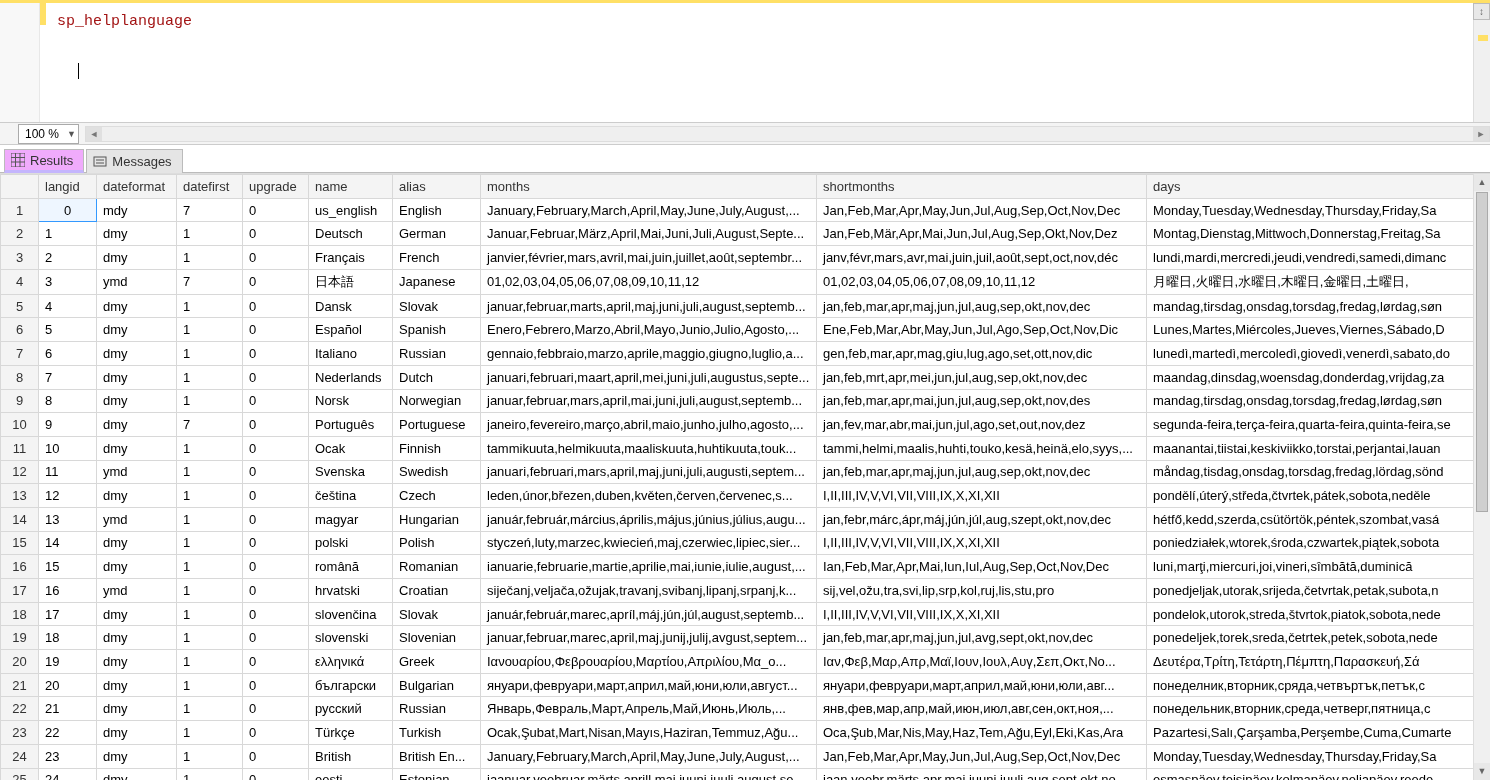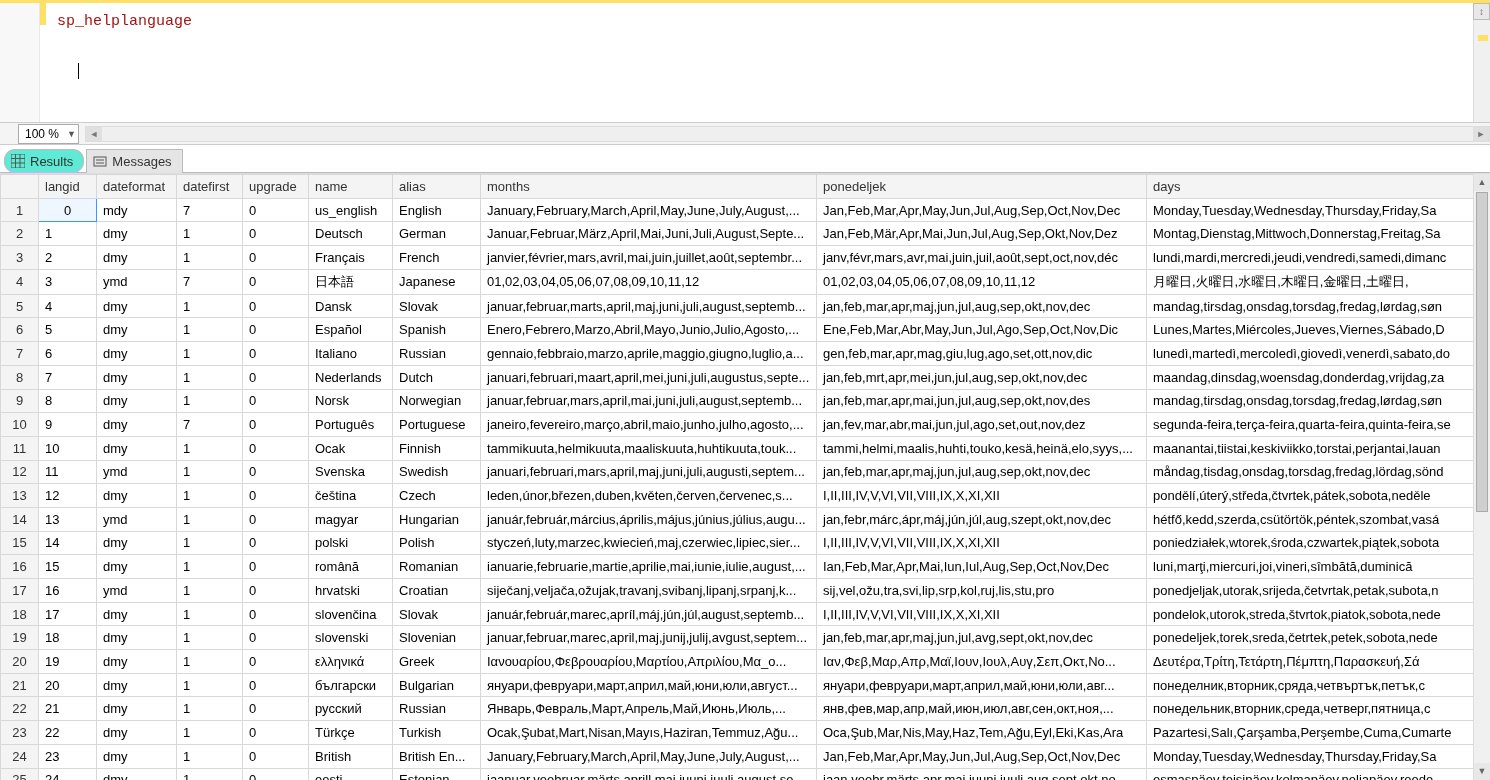--- a/index.html
+++ b/index.html
@@ -142,23 +142,22 @@
     border: 1px solid #bbb;
     border-bottom: none;
     background: #e5e5e5;
     margin-right: 2px;
     font-size: 13px;
     color: #333;
     position: relative;
     top: 1px;
   }
   .tab.active {
-    background: #5eead4;
-    border-bottom: 1px solid #c4b5fd;
-    border-radius: 11px;
+    background: #f0abfc;
+    border-bottom: 3px solid #c4b5fd;
   }
   .tab .ticon {
     width: 14px; height: 14px;
     display: inline-flex;
     align-items: center;
     justify-content: center;
   }
   .ticon svg { width: 14px; height: 14px; }
   
   .grid-wrap {
@@ -314,21 +313,21 @@
       <thead>
         <tr>
           <th class="rownum"></th>
           <th>langid</th>
           <th>dateformat</th>
           <th>datefirst</th>
           <th>upgrade</th>
           <th>name</th>
           <th>alias</th>
           <th>months</th>
-          <th>ponedeljek</th>
+          <th>shortmonths</th>
           <th>days</th>
         </tr>
       </thead>
       <tbody id="grid-body">
           <tr>
             <td class="rownum">1</td>
             <td class="selcell" style="text-align: center;">0</td>
             <td>mdy</td>
             <td>7</td>
             <td>0</td>

